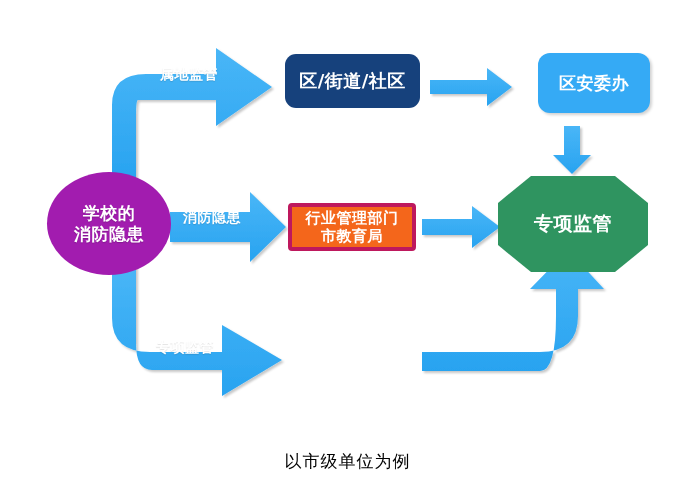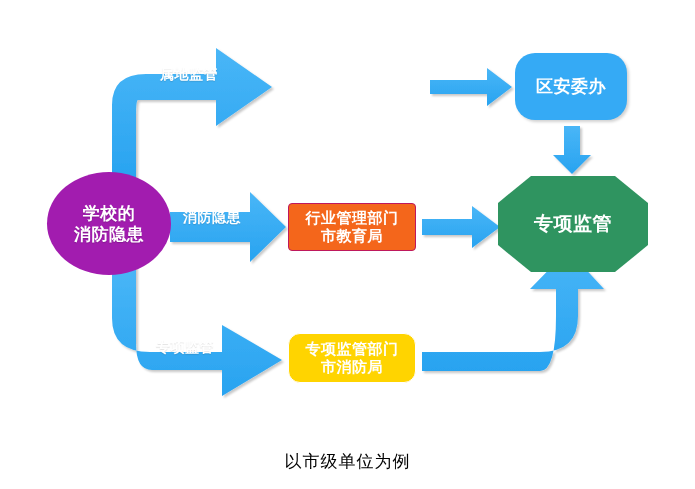--- a/index.html
+++ b/index.html
@@ -56,38 +56,38 @@
     left: 285px;
     top: 54px;
     width: 135px;
     height: 54px;
     border-radius: 11px;
     background: #16417c;
     font-size: 18px;
   }
   
   #node-district-office {
-    left: 515px;
+    left: 538px;
     top: 53px;
     width: 112px;
-    height: 67px;
-    border-radius: 20px;
+    height: 60px;
+    border-radius: 12px;
     background: #35aaf5;
     font-size: 17px;
     box-shadow: 2px 2px 3px rgba(0,0,0,0.18);
   }
   
   #node-edu {
     left: 288px;
     top: 203px;
     width: 128px;
     height: 48px;
     border-radius: 4px;
     background: #f4661b;
-    border: 1px solid #be185d;
+    border: 4px solid #be185d;
     font-size: 15px;
   }
   
   #node-fire {
     left: 288px;
     top: 333px;
     width: 128px;
     height: 50px;
     border-radius: 12px;
     background: #ffd400;
@@ -210,28 +210,27 @@
              L 530 289
              L 556 289
              L 556 316
              Q 556 371 540 371
              L 422 371 Z" fill="url(#blueGrad)" filter="url(#softshadow)"></path>
   </svg>
 
   <div class="node" id="node-source">学校的
 消防隐患</div>
 
+  <div class="node" id="node-district">区/街道/社区</div>
 
   <div class="node" id="node-district-office">区安委办</div>
 
   <div class="node" id="node-edu">行业管理部门
 市教育局</div>
 
-  <div class="node" id="node-fire">专项监管部门
-市消防局</div>
 
   <div class="node" id="node-city-office">专项监管</div>
 
   <div class="arrow-label" id="label-local">属地监管</div>
 
   <div class="arrow-label" id="label-industry">消防隐患</div>
 
   <div class="arrow-label" id="label-special">专项监管</div>
 
   <div id="caption">以市级单位为例</div>

